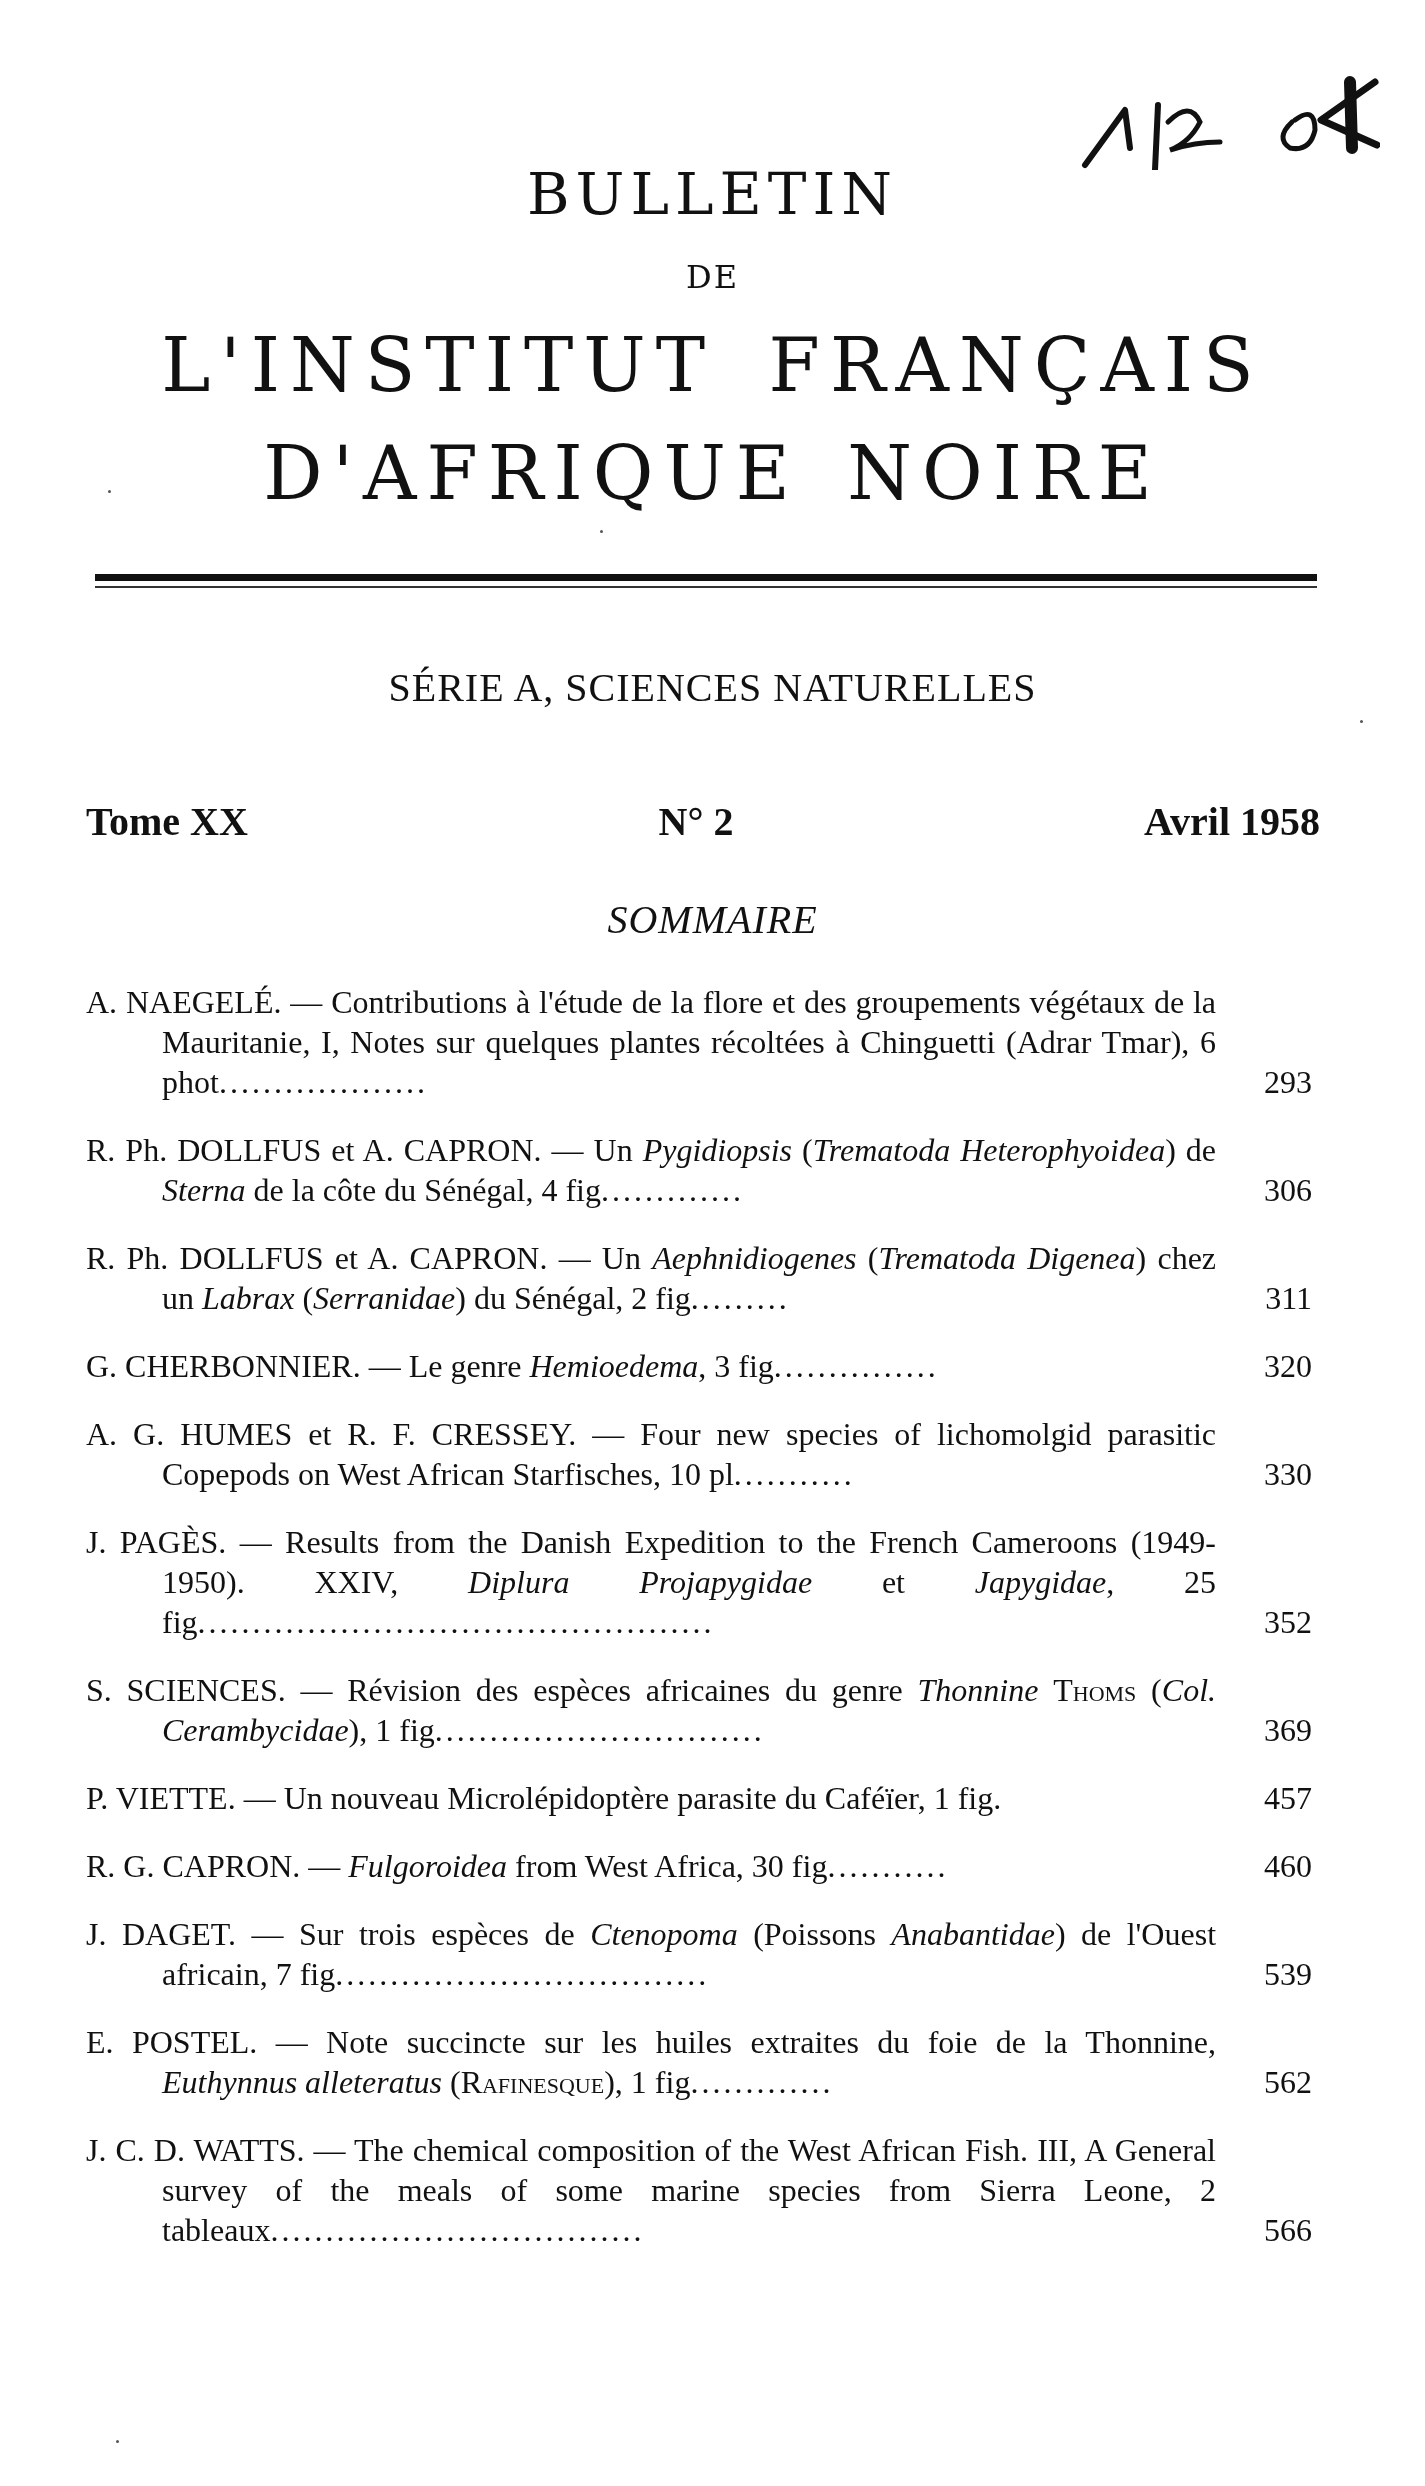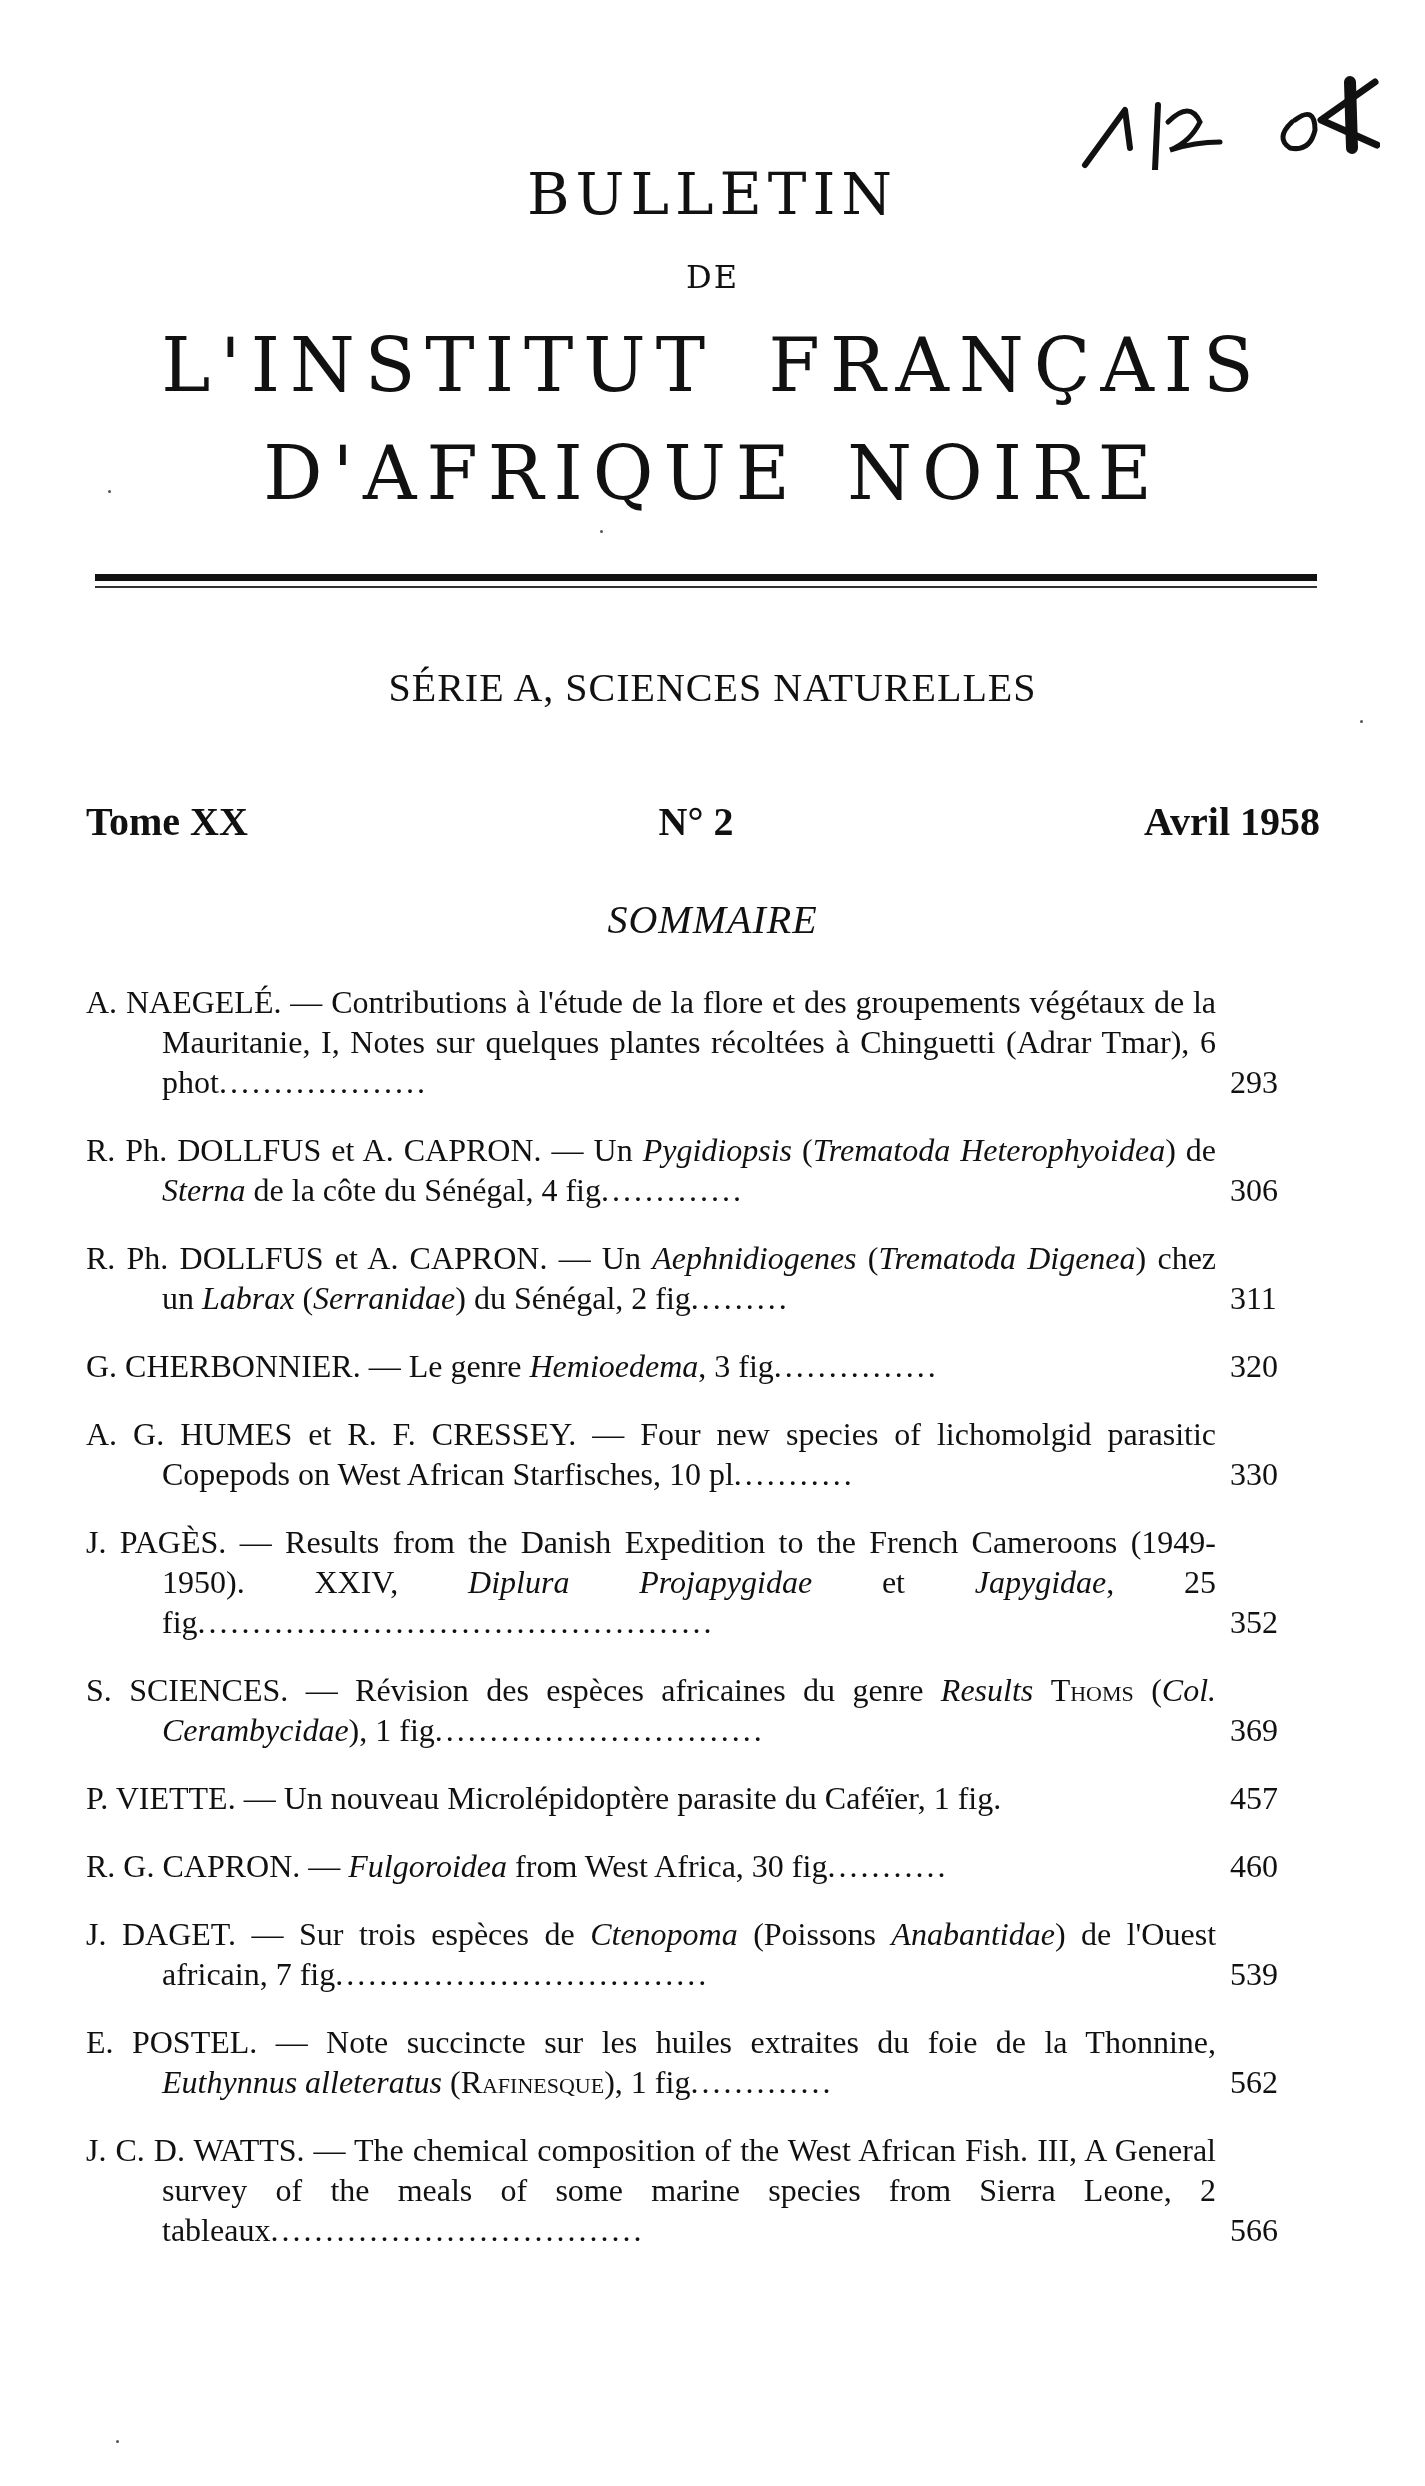--- a/index.html
+++ b/index.html
@@ -21,21 +21,21 @@
   .serie { position: absolute; left: 0; width: 1425px; top: 664px; text-align: center;
     font-size: 40px; letter-spacing: 1px; font-family: "Liberation Serif", serif; }
   .meta-row { position: absolute; left: 86px; width: 1234px; top: 770px; display: flex;
     justify-content: space-between; font-size: 40px; font-weight: 700;
     font-family: "Liberation Serif", serif; margin-top: 28px; }
   .sommaire { position: absolute; left: 0; width: 1425px; top: 896px; text-align: center;
     font-style: italic; font-size: 40px; letter-spacing: 1px; font-family: "Liberation Serif", serif; }
   .toc { position: absolute; left: 86px; width: 1234px; top: 982px; font-family: "Liberation Serif", serif; }
   .entry { position: relative; font-size: 32px; line-height: 40px; margin-bottom: 28px; }
   .entry .body { padding-left: 76px; text-indent: -76px; padding-right: 104px; text-align: justify; }
-  .entry .page { position: absolute; right: 0; bottom: 0; width: 90px; text-align: left; }
+  .entry .page { position: absolute; right: 8px; bottom: 0; width: 90px; text-align: right; }
   .dots { letter-spacing: 3px; }
   .sc { font-variant: small-caps; }
   i { font-style: italic; }
   .speck { position: absolute; width: 3px; height: 3px; background: #555; border-radius: 50%; }
 </style>
 </head>
 <body>
 
 <svg class="handnote" viewBox="0 0 340 100">
   <path d="M45 95 L85 40 L90 78" stroke="#111" stroke-width="6" fill="none" stroke-linecap="round" stroke-linejoin="round"></path>
@@ -84,21 +84,21 @@
     </div>
     <div class="entry">
       <div class="body"><span>A. G. HUMES et R. F. CRESSEY.</span><span> — Four new species of lichomolgid parasitic Copepods on West African Starfisches, 10 pl</span><span class="dots">...........</span></div>
       <span class="page">330</span>
     </div>
     <div class="entry">
       <div class="body"><span>J. PAGÈS.</span><span> — Results from the Danish Expedition to the French Cameroons (1949-1950). XXIV, </span><i>Diplura Projapygidae</i><span> et </span><i>Japygidae</i><span>, 25 fig</span><span class="dots">...............................................</span></div>
       <span class="page">352</span>
     </div>
     <div class="entry">
-      <div class="body"><span>S. SCIENCES.</span><span> — Révision des espèces africaines du genre </span><i>Results</i><span> </span><span class="sc">Thoms</span><span> (</span><i>Col. Cerambycidae</i><span>), 1 fig</span><span class="dots">..............................</span></div>
+      <div class="body"><span>S. SCIENCES.</span><span> — Révision des espèces africaines du genre </span><i>Thonnine</i><span> </span><span class="sc">Thoms</span><span> (</span><i>Col. Cerambycidae</i><span>), 1 fig</span><span class="dots">..............................</span></div>
       <span class="page">369</span>
     </div>
     <div class="entry">
       <div class="body"><span>P. VIETTE.</span><span> — Un nouveau Microlépidoptère parasite du Caféïer, 1 fig.</span></div>
       <span class="page">457</span>
     </div>
     <div class="entry">
       <div class="body"><span>R. G. CAPRON.</span><span> — </span><i>Fulgoroidea</i><span> from West Africa, 30 fig</span><span class="dots">...........</span></div>
       <span class="page">460</span>
     </div>

